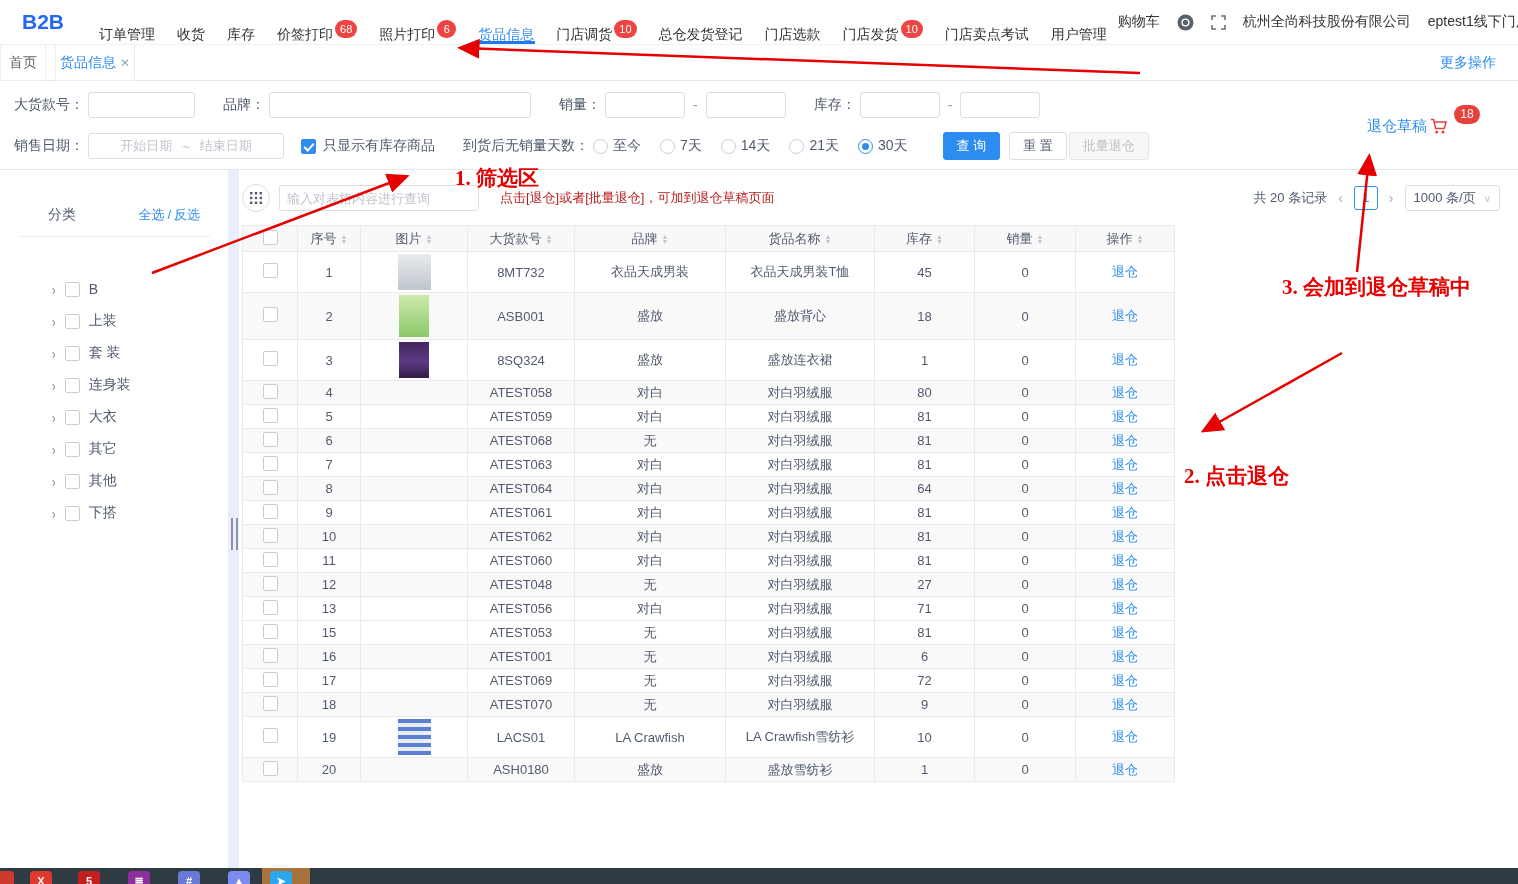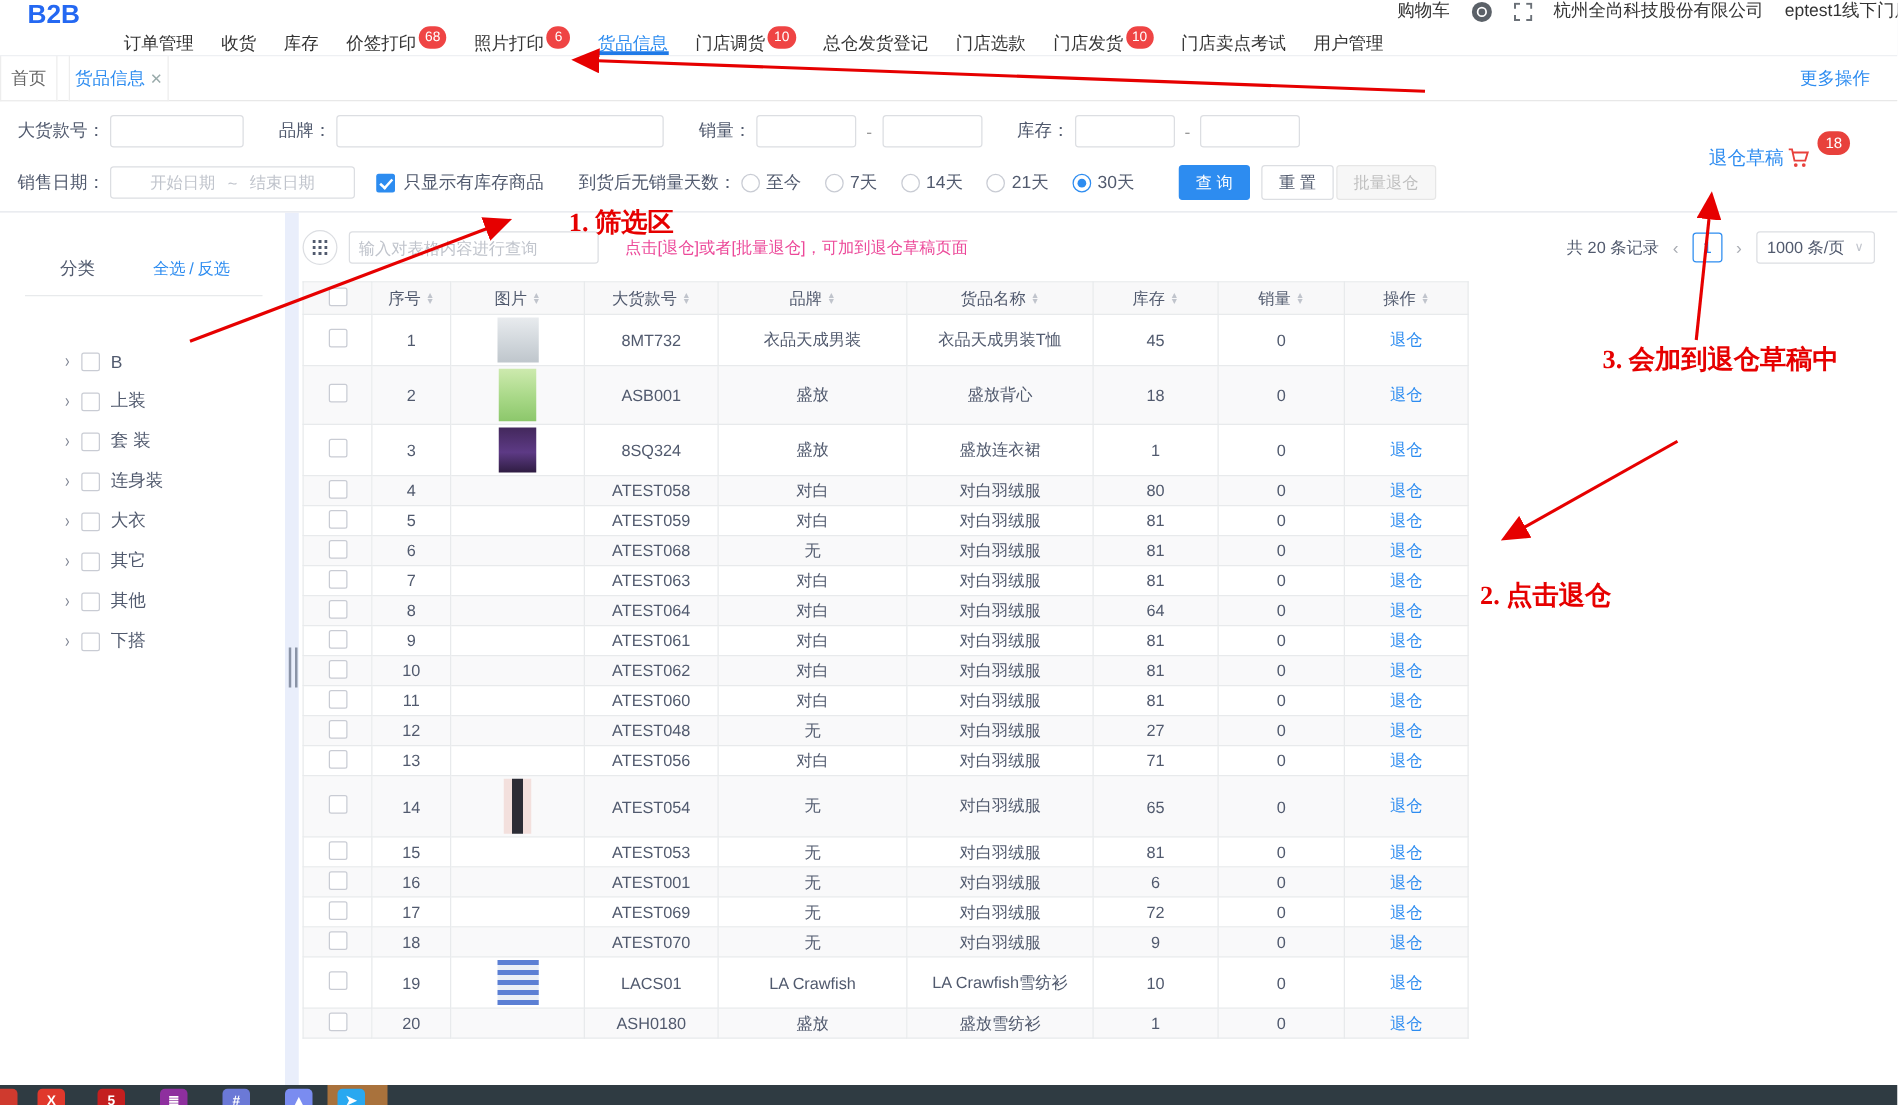--- a/index.html
+++ b/index.html
@@ -4,21 +4,21 @@
 <style>
   * { box-sizing: border-box; margin: 0; padding: 0; }
   html,body { width:1518px; height:884px; }
   body {
     font-family: "Liberation Sans", sans-serif;
     font-size: 14px; color:#515a6e; background:#fff;
     position: relative; overflow: hidden;
   }
   
   .topnav { position:absolute; top:0; left:0; width:1518px; height:44px; background:#fff;
-            display:flex; align-items:flex-start; padding:0 22px; box-shadow:0 1px 0 #eef0f3; z-index:6; }
+            display:flex; align-items:center; padding:0 22px; box-shadow:0 1px 0 #eef0f3; z-index:6; }
   .logo { color:#2468f2; font-weight:bold; font-size:21px; margin-right:24px; }
   .nav-items { display:flex; align-items:center; height:44px; }
   .nav-item { position:relative; height:44px; line-height:44px; padding:12px 11px; color:#333; cursor:pointer; white-space:nowrap; }
   .nav-item.active { color:#2d8cf0; }
   .nav-item.active::after { content:""; position:absolute; left:10px; right:10px; bottom:0; height:3px; background:#1f7ae8; }
   .badge { display:inline-block; background:#ef4444; color:#fff; font-size:11px; min-width:19px; height:18px;
            line-height:18px; text-align:center; border-radius:9px; padding:0 5px; margin-left:2px; vertical-align:6px; }
   .nav-right { margin-left:auto; display:flex; align-items:center; gap:17px; color:#333; white-space:nowrap; }
   .icon-btn { color:#555; display:inline-flex; }
   
@@ -46,36 +46,36 @@
   .radio-opt { display:flex; align-items:center; margin-right:19px; cursor:pointer; }
   .btn { height:28px; padding:0 13px; border-radius:3px; font-size:13px; cursor:pointer; border:1px solid #dcdee2; background:#fff; color:#515a6e; font-family:"Liberation Sans",sans-serif;}
   .btn-primary { background:#2d8cf0; border-color:#2d8cf0; color:#fff; }
   .btn-disabled { background:#f7f7f7; border-color:#e6e6e6; color:#bfbfbf; cursor:not-allowed; }
   .draft-link { position:absolute; top:36px; right:70px; color:#2d8cf0; font-size:15px; display:flex; align-items:center; gap:3px; cursor:pointer; }
   .draft-badge { position:absolute; top:-12px; right:-32px; background:#e8413c; color:#fff; font-size:12px; min-width:26px; height:19px; line-height:19px; border-radius:10px; text-align:center; }
   
   .sidebar { position:absolute; top:170px; left:0; width:228px; bottom:16px; background:#fff; z-index:3; }
   .side-head { display:flex; align-items:center; padding:36px 20px 12px 48px; }
   .side-title { color:#515a6e; }
-  .side-links { margin-left:auto; color:#2d8cf0; font-size:13px; white-space:nowrap; margin-right:24px;}
+  .side-links { margin-left:auto; color:#2d8cf0; font-size:13px; white-space:nowrap; margin-right:8px;}
   .side-links .sep { color:#2d8cf0; margin:0 3px;}
   .side-div { height:1px; background:#e8eaec; margin:0 18px 0 20px; }
   .tree { padding:36px 0 0 52px; }
   .tree-item { display:flex; align-items:center; height:32px; cursor:pointer; }
   .tree-arrow { color:#808695; font-size:11px; margin-right:9px; transform:scaleY(1.4); }
   .tree-item .cb { margin-right:9px; }
   .tree-label { color:#515a6e; }
   .side-strip { position:absolute; top:170px; left:228px; width:11px; bottom:16px; background:#e9eefb; z-index:3; }
   .resize-handle { position:absolute; top:348px; left:3px; width:7px; height:32px; border-left:2px solid #8a93a6; border-right:2px solid #8a93a6; }
   
   .main { position:absolute; top:170px; left:240px; width:1278px; bottom:16px; background:#fff; }
   .toolbar { position:absolute; top:14px; left:2px; right:18px; height:28px; display:flex; align-items:center; }
   .grid-btn { width:28px; height:28px; border:1px solid #dcdee2; border-radius:50%; display:flex; align-items:center; justify-content:center; cursor:pointer; flex:none; }
   .table-search { width:200px; margin-left:9px; }
-  .red-hint { color:#ec4899; font-size:13px; margin-left:21px; white-space:nowrap; }
+  .red-hint { color:#b91c1c; font-size:13px; margin-left:21px; white-space:nowrap; }
   .pager { margin-left:auto; display:flex; align-items:center; gap:9px; font-size:13px; color:#515a6e; }
   .pg-arrow { color:#a8abb2; font-size:14px; cursor:pointer; padding:0 2px;}
   .pg-cur { min-width:24px; height:24px; line-height:22px; text-align:center; border:1px solid #2d8cf0; color:#2d8cf0; border-radius:3px; }
   .pg-size { height:26px; border:1px solid #dcdee2; border-radius:3px; padding:0 8px; display:flex; align-items:center; gap:8px; color:#515a6e; cursor:pointer;}
   .pg-size .car { color:#c0c4cc; font-size:10px; }
   
   table.grid { border-collapse:collapse; position:absolute; top:55px; left:2px; width:932px; table-layout:fixed; font-size:13px; }
   .grid th, .grid td { border:1px solid #e8eaec; text-align:center; padding:2px 4px; color:#515a6e; overflow:hidden; white-space:nowrap;}
   .grid th { background:#f8f8f9; height:26px; font-weight:normal; cursor:pointer;}
   .grid td { height:24px; }
@@ -454,31 +454,20 @@
           <td><span class="cb"></span></td>
           <td>13</td>
           <td></td>
           <td>ATEST056</td>
           <td>对白</td>
           <td>对白羽绒服</td>
           <td>71</td>
           <td>0</td>
           <td><span class="act-link">退仓</span></td>
         </tr>
-        <tr class="striped">
-          <td><span class="cb"></span></td>
-          <td>14</td>
-          <td style="height: 46px;"><span class="thumb t-pants"></span></td>
-          <td>ATEST054</td>
-          <td>无</td>
-          <td>对白羽绒服</td>
-          <td>65</td>
-          <td>0</td>
-          <td><span class="act-link">退仓</span></td>
-        </tr>
         <tr>
           <td><span class="cb"></span></td>
           <td>15</td>
           <td></td>
           <td>ATEST053</td>
           <td>无</td>
           <td>对白羽绒服</td>
           <td>81</td>
           <td>0</td>
           <td><span class="act-link">退仓</span></td>

